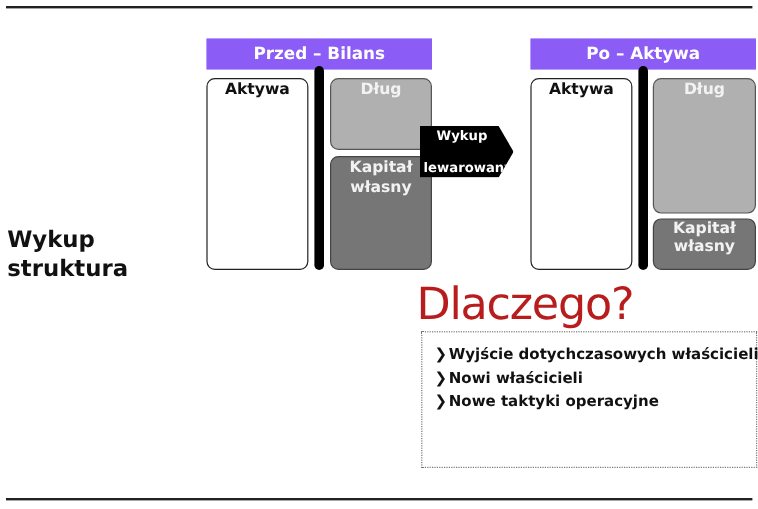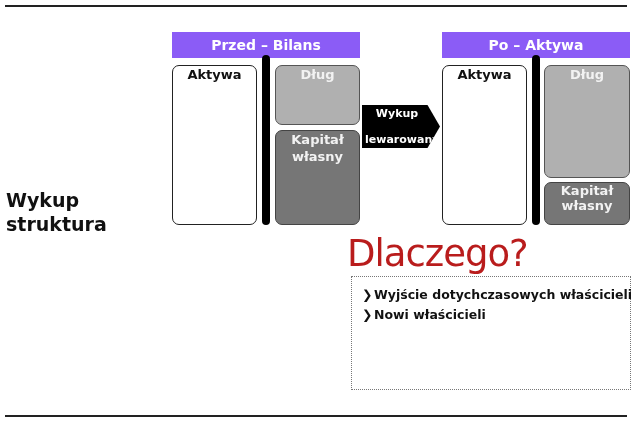--- a/index.html
+++ b/index.html
@@ -9,21 +9,21 @@
   .rule { position:absolute; left:5px; width:622px; height:2px; background:#222; }
   .side-title { left:6px; top:188px; font-size:19px; font-weight:bold; line-height:24px; color:#111; }
   .hdr { background:#8b5cf6; color:#fff; font-weight:bold; font-size:14px;
          display:flex; align-items:center; justify-content:center; height:26px; top:32px; width:188px; }
   .vbar { background:#000; width:8px; border-radius:4px; top:55px; height:170px; }
   .box { border:1.5px solid #222; border-radius:7px; display:flex; justify-content:center;
          text-align:center; font-weight:bold; font-size:13px; line-height:17px; }
   .asset { background:#fff; color:#111; }
   .debt { background:#b0b0b0; color:#f2f2f2; border-color:#555; }
   .equity { background:#767676; color:#f2f2f2; border-color:#444; }
-  .arrow { left:362px; top:105px; width:78px; height:43px; background:#000; color:#fff;
+  .arrow { left:350px; top:105px; width:78px; height:43px; background:#000; color:#fff;
            clip-path:polygon(0 0, 84% 0, 100% 50%, 84% 100%, 0 100%);
            display:flex; align-items:center; justify-content:flex-start; padding-left:3px;
            font-weight:bold; font-size:11px; line-height:13px; text-align:center; }
   .arrow span { display:block; width:64px; }
   .why { left:347px; top:234px; font-size:37px; font-weight:normal; color:#b91c1c; letter-spacing:-1px; line-height:40px; }
   .reasons { left:351px; top:276px; width:280px; height:114px; border:1px dotted #777;
              padding:8px 0 0 10px; }
   .reasons .item { font-size:12.5px; font-weight:bold; color:#111; line-height:19.5px; white-space:nowrap; }
   .chev { display:inline-block; width:12px; font-weight:bold; }
 </style>
@@ -66,13 +66,14 @@
   <span>Dług</span>
 </div>
 <div class="abs box equity" style="left:544px; top:182px; width:86px; height:43px;">
   <span style="line-height:15px;"><span>Kapitał</span><br><span>własny</span></span>
 </div>
 
 <div class="abs why">Dlaczego?</div>
 <div class="abs reasons">
   <div class="item"><span class="chev">❯</span><span>Wyjście dotychczasowych właścicieli</span></div>
   <div class="item"><span class="chev">❯</span><span>Nowi właścicieli</span></div>
+  <div class="item"><span class="chev">❯</span><span>Nowe taktyki operacyjne</span></div>
 </div>
 
 </body></html>

